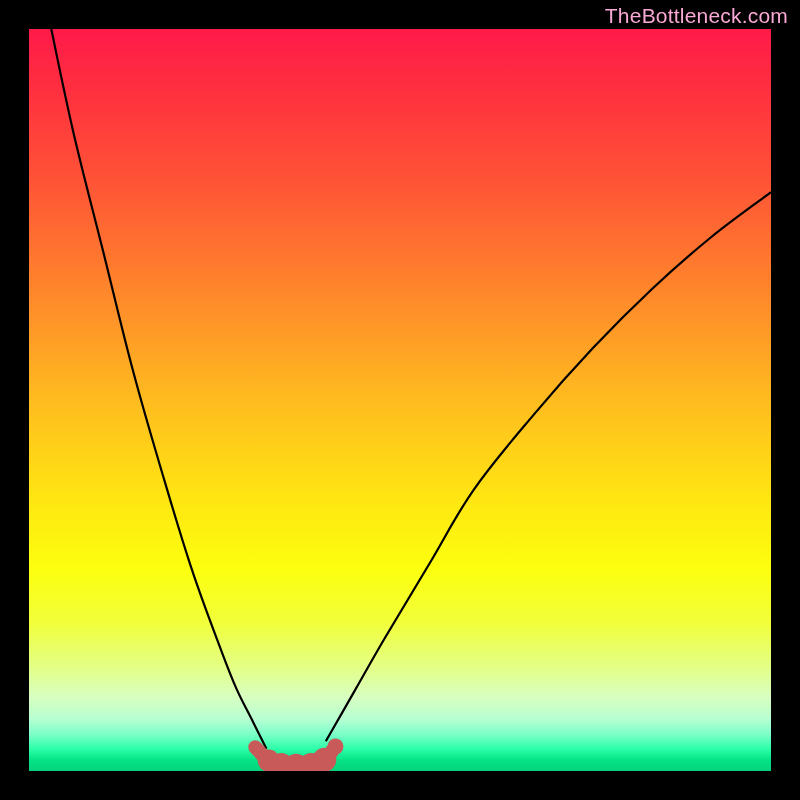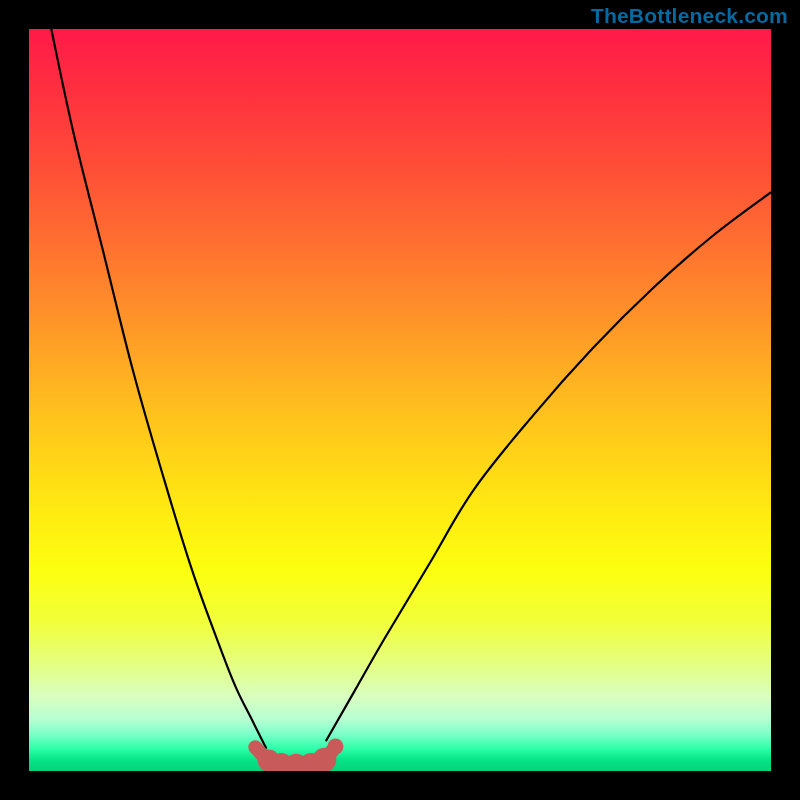--- a/index.html
+++ b/index.html
@@ -49,23 +49,23 @@
     );
   }
   svg.curves {
     position: absolute;
     inset: 0;
   }
   .watermark {
     position: absolute;
     top: 4px;
     right: 12px;
-    color: #0369a1;
+    color: #f9a8d4;
     font-size: 21px;
-    font-weight: 700;
+    font-weight: 400;
     letter-spacing: 0.2px;
   }
 </style>
 </head>
 <body>
 
 <div class="frame">
   <div class="plot-area">
     <div class="gradient"></div>
     <svg class="curves" viewBox="0 0 742 742" preserveAspectRatio="none">

